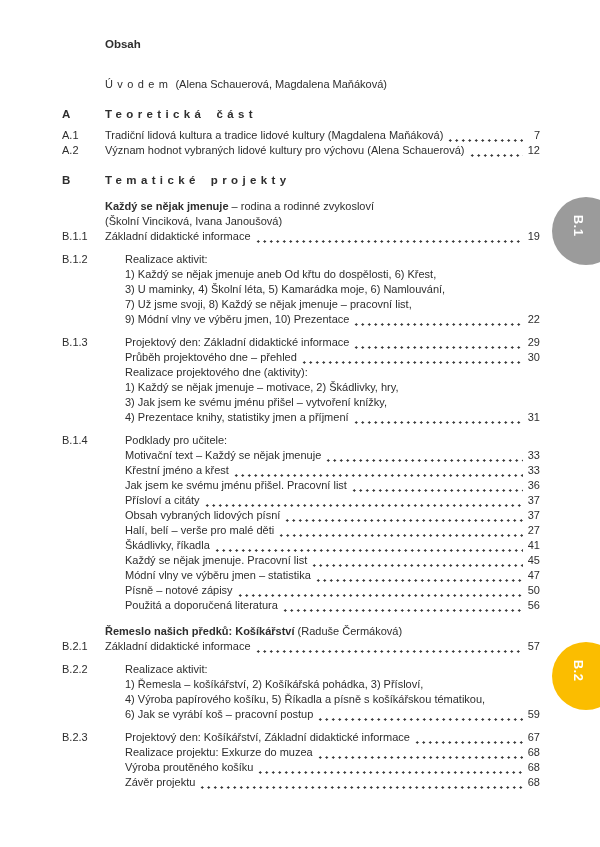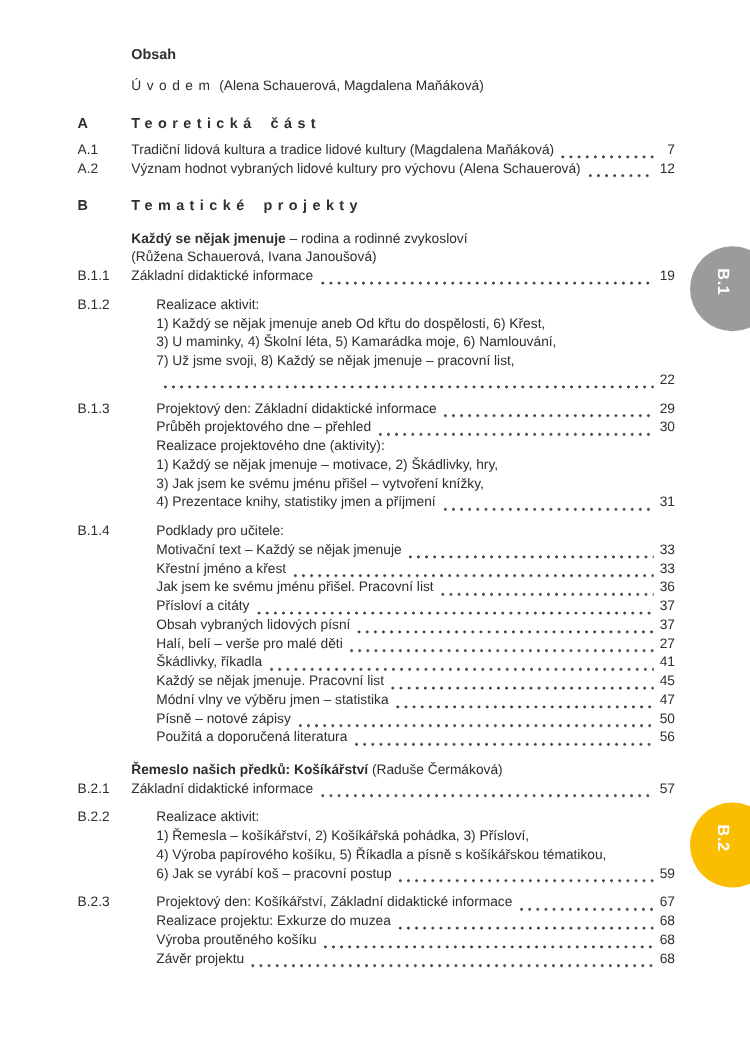--- a/index.html
+++ b/index.html
@@ -36,21 +36,21 @@
     background-size: 6.5px 3px;
     background-repeat: repeat-x;
     background-position: left center;
   }
   .pg { flex: 0 0 auto; min-width: 14px; text-align: right; }
   .e-title { font-weight: bold; font-size: 11.5px; }
   .e-header { font-weight: bold; font-size: 11.5px; }
   .e-header .t { letter-spacing: 0.38em; word-spacing: 0.3em; }
   .e-intro .lead { letter-spacing: 0.4em; }
   .g-lg  { margin-top: 15px; }
-  .g-in  { margin-top: 10px; }
+  .g-in  { margin-top: 25px; }
   .g-md  { margin-top: 11px; align-items: flex-end; }
   .g-sm  { margin-top: 8px; gap: 20px; }
   .g-xs  { margin-top: 6px; align-items: center; }
   .g-none{ margin-top: 0; justify-content: space-between; }
   .tab {
     position: absolute;
     right: -20px;
     width: 68px;
     height: 68px;
     border-radius: 50%;
@@ -127,21 +127,21 @@
         </div>
       </div>
       <div class="entry e-item g-md">
         <div class="num">B.1.1</div>
         <div class="lines">
           <div class="line">
             <span class="b">Každý se nějak jmenuje</span>
             <span class="t"> – rodina a rodinné zvykosloví</span>
           </div>
           <div class="line">
-            <span class="t">(Růžena Schauerová, Ivana Janoušová)</span>
+            <span class="t">(Školní Vinciková, Ivana Janoušová)</span>
           </div>
           <div class="line">
             <span class="t">Základní didaktické informace</span>
             <span class="fill"></span>
             <span class="pg">19</span>
           </div>
         </div>
       </div>
       <div class="entry e-item g-sm">
         <div class="num">B.1.2</div>
@@ -152,20 +152,21 @@
           <div class="line">
             <span class="t">1) Každý se nějak jmenuje aneb Od křtu do dospělosti, 6) Křest,</span>
           </div>
           <div class="line">
             <span class="t">3) U maminky, 4) Školní léta, 5) Kamarádka moje, 6) Namlouvání,</span>
           </div>
           <div class="line">
             <span class="t">7) Už jsme svoji, 8) Každý se nějak jmenuje – pracovní list,</span>
           </div>
           <div class="line">
+            <span class="t">9) Módní vlny ve výběru jmen, 10) Prezentace</span>
             <span class="fill"></span>
             <span class="pg">22</span>
           </div>
         </div>
       </div>
       <div class="entry e-item g-sm">
         <div class="num">B.1.3</div>
         <div class="lines">
           <div class="line">
             <span class="t">Projektový den: Základní didaktické informace</span>

